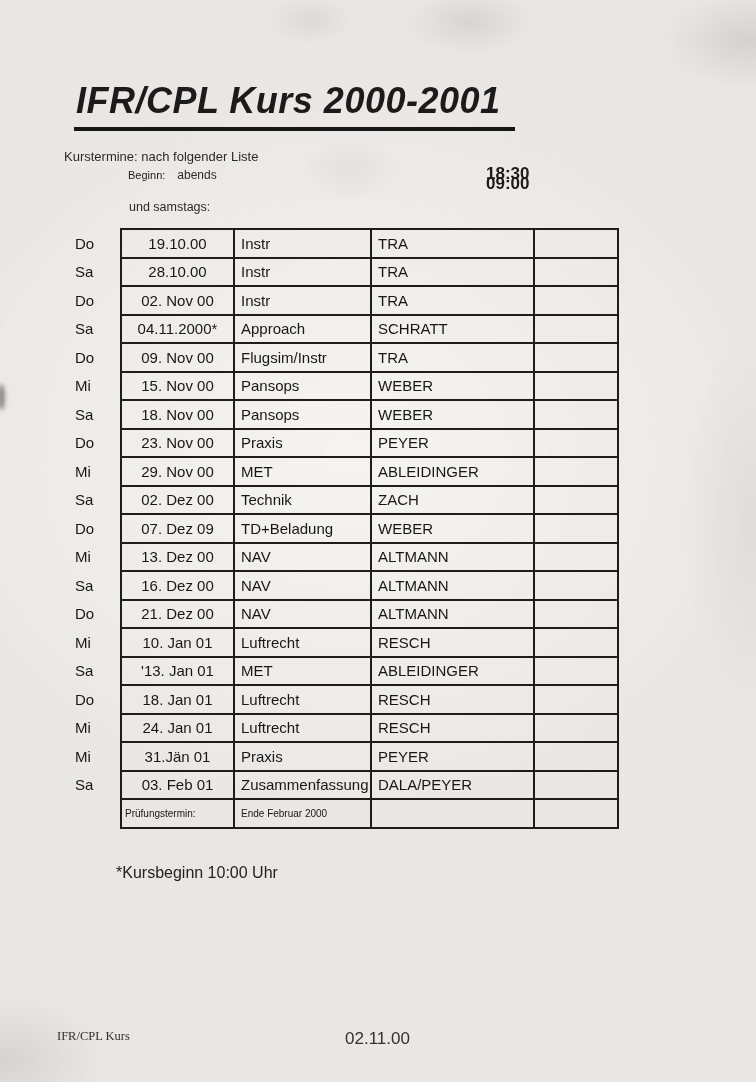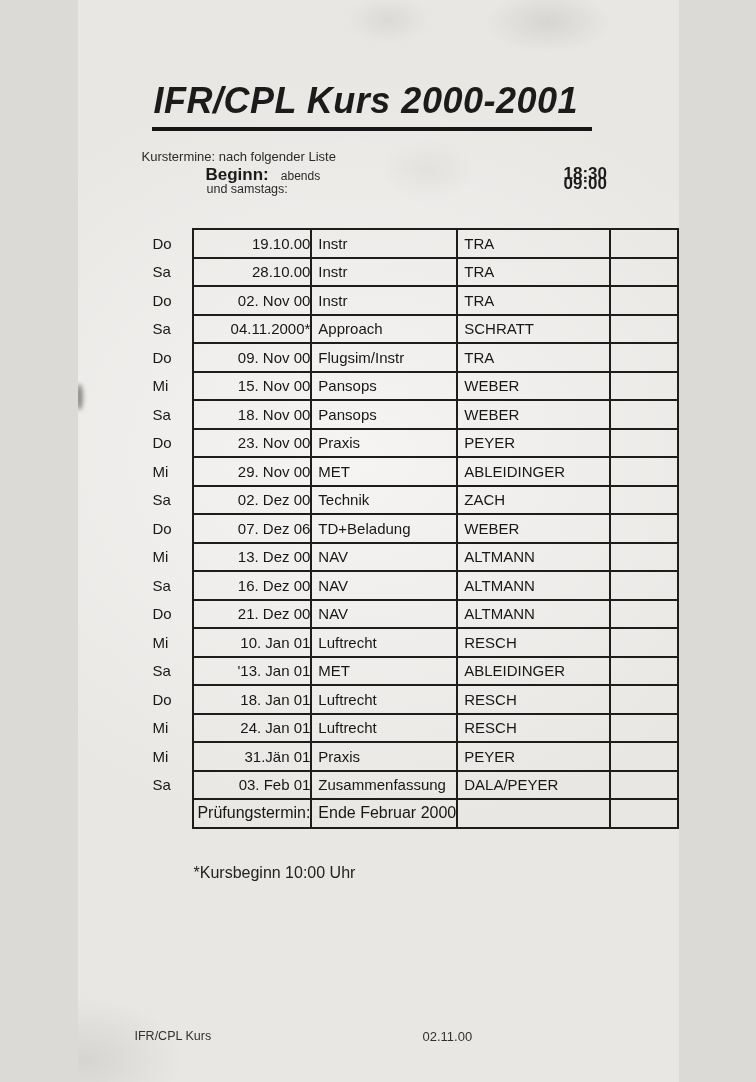--- a/index.html
+++ b/index.html
@@ -1,19 +1,19 @@
 <!DOCTYPE html>
 <html><head>
 <meta charset="utf-8">
 <style>
   html,body { margin:0; padding:0; }
   body { background:#dcdad7; }
   .page {
     position:relative;
-    width:601px; height:1082px;
+    width:756px; height:1082px;
     margin:0 auto;
     overflow:hidden;
     color:#1b1b1b;
     font-family:"Liberation Sans", sans-serif;
     background-color:#e9e7e4;
     background-image:
       radial-gradient(90px 45px at 470px 22px, rgba(150,148,142,0.22), transparent 70%),
       radial-gradient(60px 35px at 310px 20px, rgba(150,148,142,0.16), transparent 70%),
       radial-gradient(70px 45px at 350px 170px, rgba(150,148,142,0.10), transparent 70%),
       radial-gradient(120px 70px at 748px 40px, rgba(130,128,122,0.20), transparent 70%),
@@ -29,48 +29,48 @@
   .title {
     position:absolute; left:74px; top:80px;
     font-size:36px; font-weight:bold; font-style:italic;
     letter-spacing:0.5px;
     border-bottom:4px solid #161616;
     padding:0 14px 5px 2px;
     white-space:nowrap;
   }
   .subtitle { position:absolute; left:64px; top:149px; font-size:13px; color:#2a2a28; }
   .beginn-line { position:absolute; left:128px; top:165px; white-space:nowrap; }
-  .beginn-line .lbl { font-size:17px; font-weight:bold; }
+  .beginn-line .lbl { font-size:11px; font-weight:normal; }
   .beginn-line .det { font-size:12px; margin-left:12px; color:#2a2a28; }
-  .samstags { position:absolute; left:129px; top:182px; font-size:12.5px; color:#2a2a28; }
+  .samstags { position:absolute; left:129px; top:200px; font-size:12.5px; color:#2a2a28; }
   .time { position:absolute; left:486px; font-size:17px; font-weight:bold; }
   .time-evening { top:164px; }
   .time-saturday { top:174px; }
 
   table.sched {
     position:absolute; left:75px; top:228px;
     border-collapse:collapse; table-layout:fixed;
   }
   .sched td {
     height:26.5px; padding:0;
     font-size:15px; white-space:nowrap; overflow:visible;
     color:#171717;
   }
   .sched td.day { border:none; text-align:left; width:45px; }
   .sched td.b { border:2px solid #1e1d1c; }
-  .sched td.date { text-align:right; }
+  .sched td.date { text-align:center; }
   .sched td.subj, .sched td.inst { text-align:left; padding-left:6px; }
-  .sched td.small { font-size:16px;border-radius:10px; }
+  .sched td.small { font-size:10px;border-radius:10px; }
   .sched td.break-cell { border-left:none; text-align:left; padding-left:1px; font-size:15.5px; }
   .sched td.exam-label { text-align:left; padding-left:3px; }
 
   .footnote { position:absolute; left:116px; top:864px; font-size:16px; color:#23221f; }
 
-  .footer-left   { position:absolute; left:57px;  top:1029px; font-size:12.5px; color:#33312e; }
-  .footer-center { position:absolute; left:345px; top:1029px; font-size:13px; color:#33312e; }
+  .footer-left   { position:absolute; left:57px;  top:1029px; font-size:12.5px; color:#33312e;font-family:Liberation Serif, serif; }
+  .footer-center { position:absolute; left:345px; top:1029px; font-size:17px; color:#33312e; }
   .footer-right  { position:absolute; left:610px; top:1087px; font-size:12.5px; color:#33312e; }
 </style>
 </head>
 <body>
 
 <div class="page">
 
   <div class="edge-mark"></div>
 
   <div class="title">IFR/CPL Kurs 2000-2001</div>
@@ -159,21 +159,21 @@
         </tr>
         <tr>
           <td class="day">Sa</td>
           <td class="b date">02. Dez 00</td>
           <td class="b subj">Technik</td>
           <td class="b inst">ZACH</td>
           <td class="b"></td>
         </tr>
         <tr>
           <td class="day">Do</td>
-          <td class="b date">07. Dez 06</td>
+          <td class="b date">07. Dez 09</td>
           <td class="b subj">TD+Beladung</td>
           <td class="b inst">WEBER</td>
           <td class="b"></td>
         </tr>
         <tr>
           <td class="day">Mi</td>
           <td class="b date">13. Dez 00</td>
           <td class="b subj">NAV</td>
           <td class="b inst">ALTMANN</td>
           <td class="b"></td>

